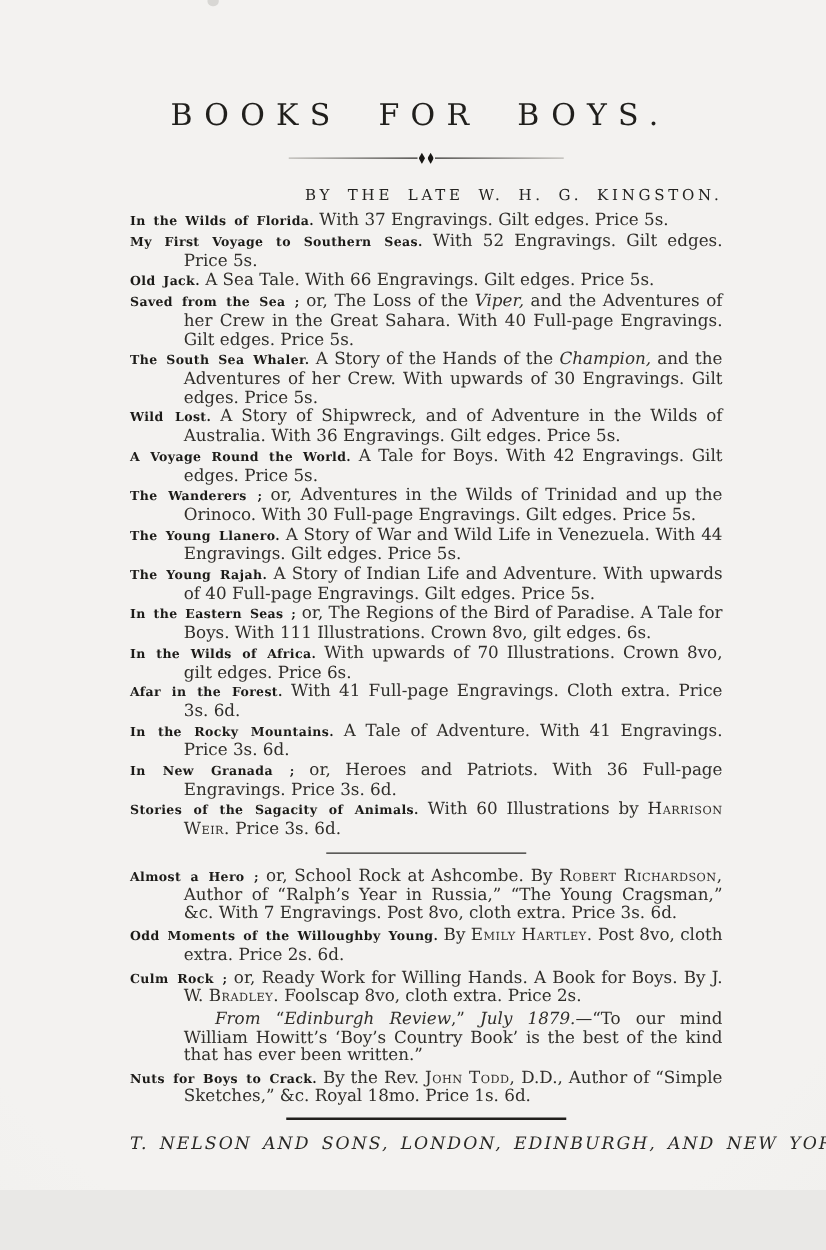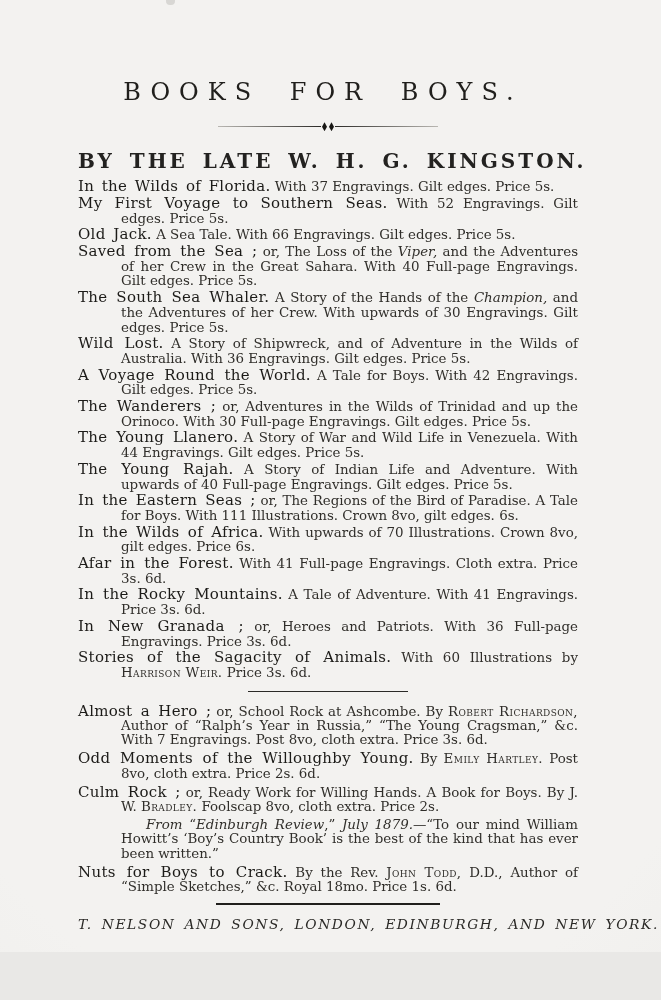--- a/index.html
+++ b/index.html
@@ -5,21 +5,21 @@
   * { box-sizing: border-box; margin: 0; padding: 0; }
   html, body { width: 661px; height: 1000px; }
   body { background: #e9e8e6; font-family: "DejaVu Serif", serif; }
 
   .page {
     position: relative;
     width: 661px; height: 952px;
     background: #f1f0ee;
     background-image: radial-gradient(ellipse 120% 110% at 48% 42%, #f3f2f0 60%, #ebeae7 100%);
     color: #2c2a26;
-    padding: 80px 83px 0 78px;
+    padding: 80px 83px 0 104px;
     overflow: hidden;
   }
   .smudge {
     position: absolute; top: 0; left: 166px;
     width: 9px; height: 5px; background: #d8d7d4; border-radius: 0 0 4px 4px;
   }
 
   .title {
     font-size: 24px; font-weight: 500; line-height: 1.05;
     text-align: center; letter-spacing: 9px; word-spacing: 13px;
@@ -34,40 +34,40 @@
   .orn-line { flex: 1; height: 1px; background: #393733; }
   .orn-line.left  { background: linear-gradient(90deg, #b9b7b2, #2c2b28); }
   .orn-line.right { background: linear-gradient(90deg, #2c2b28, #b9b7b2); }
   .diamond {
     width: 5px; height: 9px; background: #181714; margin: 0 1px;
     clip-path: polygon(50% 0, 100% 50%, 50% 100%, 0 50%);
   }
 
   .subtitle {
     margin-top: 19px;
-    font-size: 20px; font-weight: 700; line-height: 1.1;
+    font-size: 12px; font-weight: 400; line-height: 1.1;
     text-align: right; letter-spacing: 3px; word-spacing: 5px;
     color: #232220; white-space: nowrap;
   }
 
   .book-list { margin-top: 7px; }
   .entry {
     font-size: 13.4px; line-height: 14.7px;
     text-align: justify;
     padding-left: 43px; text-indent: -43px;
     margin-bottom: 1px;
     color: #302e2a;
   }
   .list-2 .entry { line-height: 14.2px; margin-bottom: 4px; }
   .entry.quote { text-indent: 25px; margin-top: 1px; }
 
   .seg-b {
-    font-weight: normal; color: #1c1b18;
+    font-weight: bold; color: #1c1b18;
     letter-spacing: 0.3px; word-spacing: 2.5px;
-    font-size: 15px;
+    font-size: 10px;
   }
   .seg-r { }
   .seg-i { font-style: italic; }
   .seg-sc { font-variant: small-caps; letter-spacing: 0.4px; }
 
   .rule { background: #2b2a27; }
   .rule-mid  { width: 160px; height: 1px; margin: 10px auto 12px; }
   .rule-foot { width: 224px; height: 2px; margin: 9px auto 0; background: #201f1c; }
 
   .imprint {

